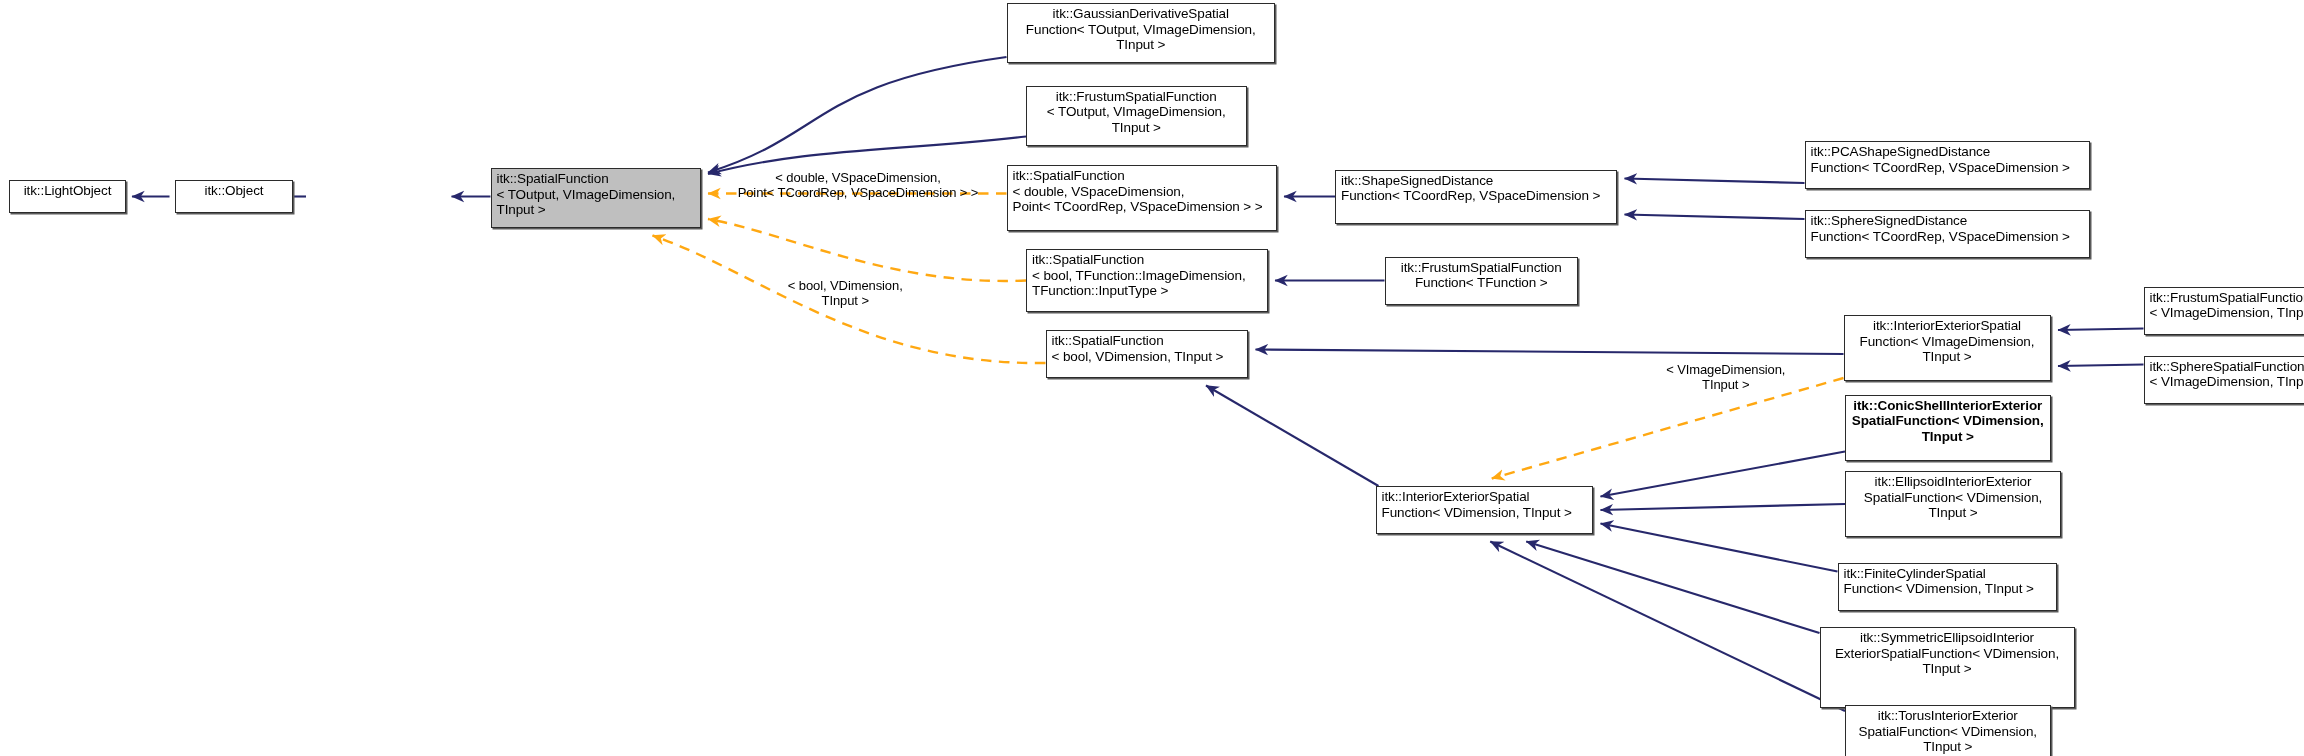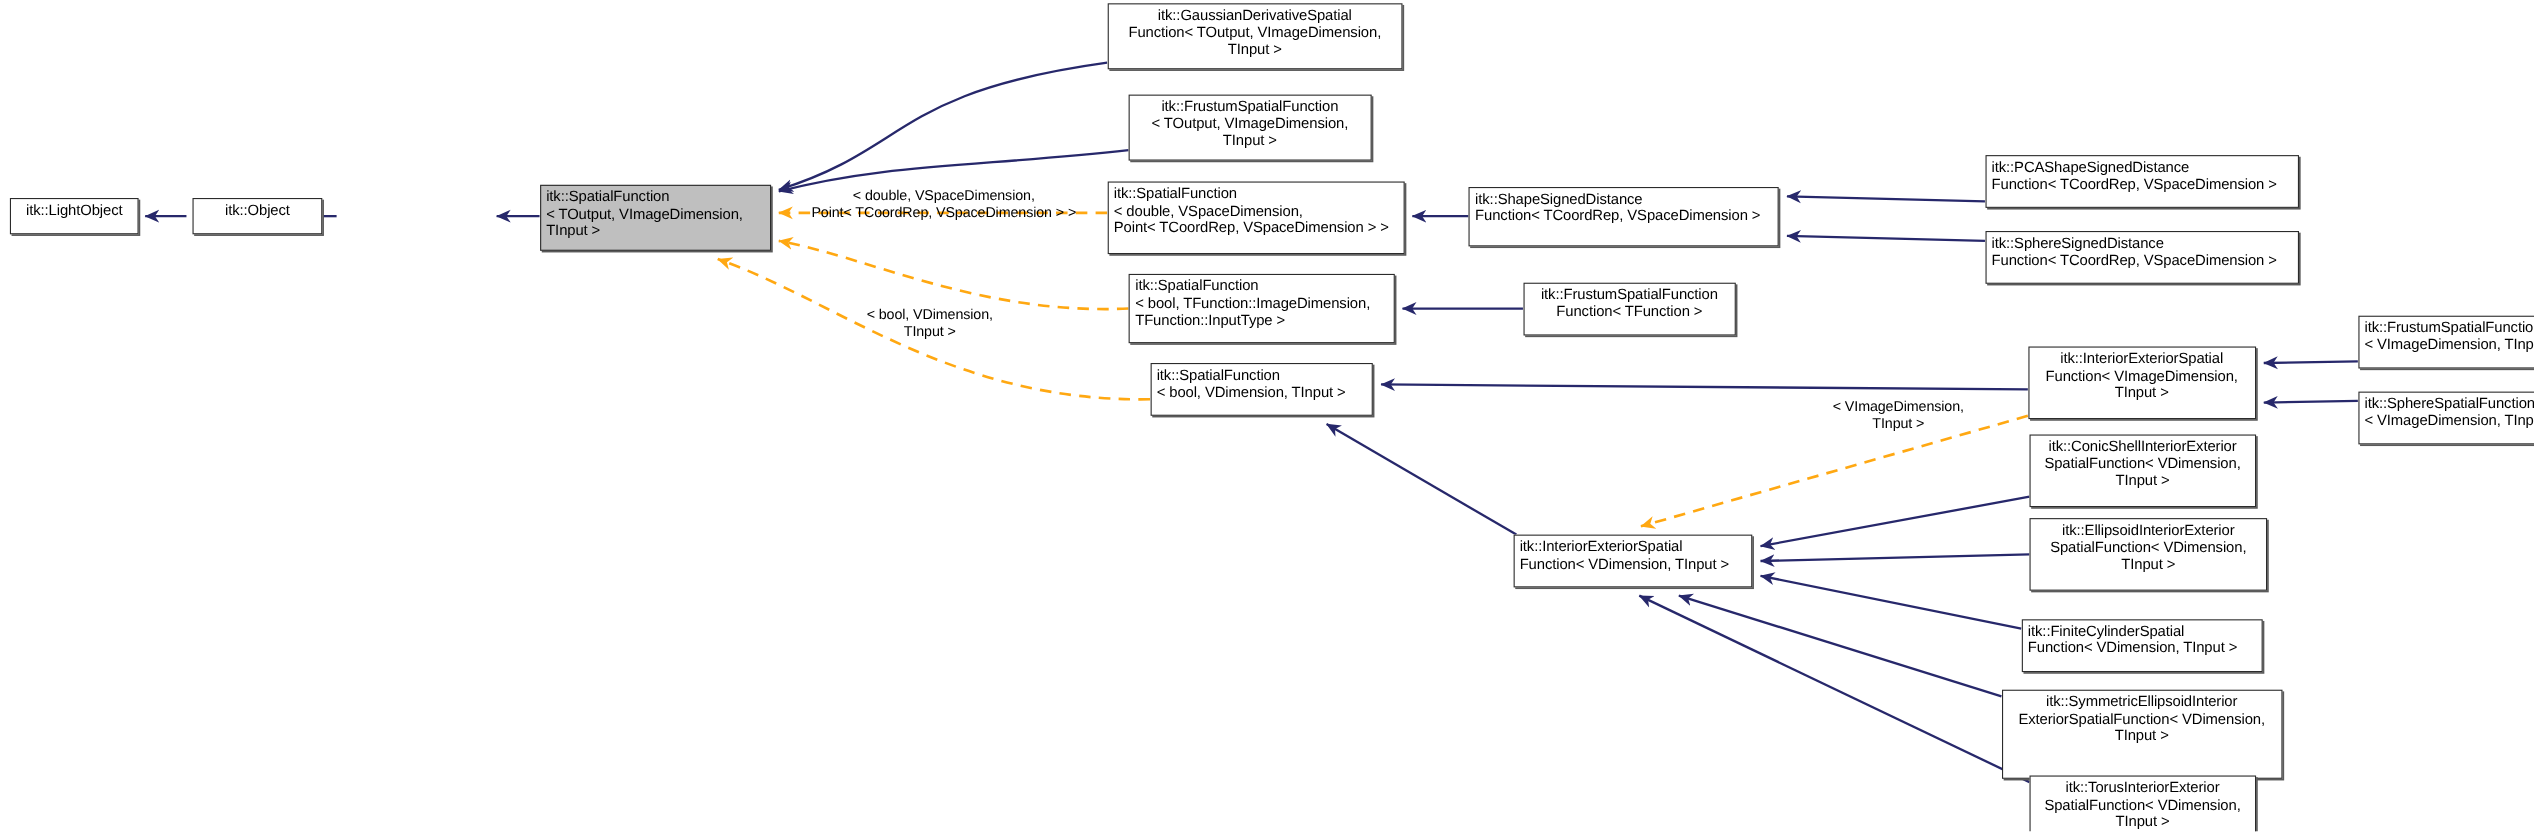--- a/index.html
+++ b/index.html
@@ -109,21 +109,21 @@
     <div class="node leftish" style="left: 1335px; top: 169.5px; width: 282px; height: 54px;"><span class="ln">itk::ShapeSignedDistance</span><span class="ln">Function&lt; TCoordRep, VSpaceDimension &gt;</span></div>
     <div class="node leftish" style="left: 1804.5px; top: 141px; width: 285px; height: 48px;"><span class="ln">itk::PCAShapeSignedDistance</span><span class="ln">Function&lt; TCoordRep, VSpaceDimension &gt;</span></div>
     <div class="node leftish" style="left: 1804.5px; top: 210px; width: 285px; height: 48px;"><span class="ln">itk::SphereSignedDistance</span><span class="ln">Function&lt; TCoordRep, VSpaceDimension &gt;</span></div>
     <div class="node leftish" style="left: 1026px; top: 249px; width: 241.5px; height: 63px;"><span class="ln">itk::SpatialFunction</span><span class="ln">&lt; bool, TFunction::ImageDimension,</span><span class="ln">TFunction::InputType &gt;</span></div>
     <div class="node" style="left: 1384.5px; top: 256.5px; width: 193.5px; height: 48px;"><span class="ln">itk::FrustumSpatialFunction</span><span class="ln">Function&lt; TFunction &gt;</span></div>
     <div class="node leftish" style="left: 1045.5px; top: 330px; width: 202.5px; height: 48px;"><span class="ln">itk::SpatialFunction</span><span class="ln">&lt; bool, VDimension, TInput &gt;</span></div>
     <div class="node" style="left: 1843.5px; top: 315px; width: 207px; height: 66px;"><span class="ln">itk::InteriorExteriorSpatial</span><span class="ln">Function&lt; VImageDimension,</span><span class="ln">TInput &gt;</span></div>
     <div class="node leftish" style="left: 2143.5px; top: 286.5px; width: 213px; height: 48px;"><span class="ln">itk::FrustumSpatialFunction</span><span class="ln">&lt; VImageDimension, TInput &gt;</span></div>
     <div class="node leftish" style="left: 2143.5px; top: 355.5px; width: 213px; height: 48px;"><span class="ln">itk::SphereSpatialFunction</span><span class="ln">&lt; VImageDimension, TInput &gt;</span></div>
     <div class="node leftish" style="left: 1375.5px; top: 486px; width: 217.5px; height: 48px;"><span class="ln">itk::InteriorExteriorSpatial</span><span class="ln">Function&lt; VDimension, TInput &gt;</span></div>
-    <div class="node" style="left: 1845px; top: 394.5px; width: 205.5px; height: 66px;"><span class="ln">itk::ConicShellInteriorExterior</span><span class="ln">SpatialFunction&lt; VDimension,</span><span class="ln">TInput &gt;</span></div>
+    <div class="node" style="left: 1845px; top: 394.5px; width: 205.5px; height: 66px; font-weight: bold;"><span class="ln">itk::ConicShellInteriorExterior</span><span class="ln">SpatialFunction&lt; VDimension,</span><span class="ln">TInput &gt;</span></div>
     <div class="node" style="left: 1845px; top: 471px; width: 216px; height: 66px;"><span class="ln">itk::EllipsoidInteriorExterior</span><span class="ln">SpatialFunction&lt; VDimension,</span><span class="ln">TInput &gt;</span></div>
     <div class="node leftish" style="left: 1837.5px; top: 562.5px; width: 219px; height: 48px;"><span class="ln">itk::FiniteCylinderSpatial</span><span class="ln">Function&lt; VDimension, TInput &gt;</span></div>
     <div class="node" style="left: 1819.5px; top: 627px; width: 255px; height: 81px;"><span class="ln">itk::SymmetricEllipsoidInterior</span><span class="ln">ExteriorSpatialFunction&lt; VDimension,</span><span class="ln">TInput &gt;</span></div>
     <div class="node" style="left: 1845px; top: 705px; width: 205.5px; height: 66px;"><span class="ln">itk::TorusInteriorExterior</span><span class="ln">SpatialFunction&lt; VDimension,</span><span class="ln">TInput &gt;</span></div>
     <div class="edge-label" style="left: 715.5px; top: 169.5px; width: 285px;">&lt; double, VSpaceDimension,
 Point&lt; TCoordRep, VSpaceDimension &gt; &gt;</div>
     <div class="edge-label" style="left: 744px; top: 277.5px; width: 202.5px;">&lt; bool, VDimension,
 TInput &gt;</div>
     <div class="edge-label" style="left: 1624.5px; top: 361.5px; width: 202.5px;">&lt; VImageDimension,
 TInput &gt;</div>

